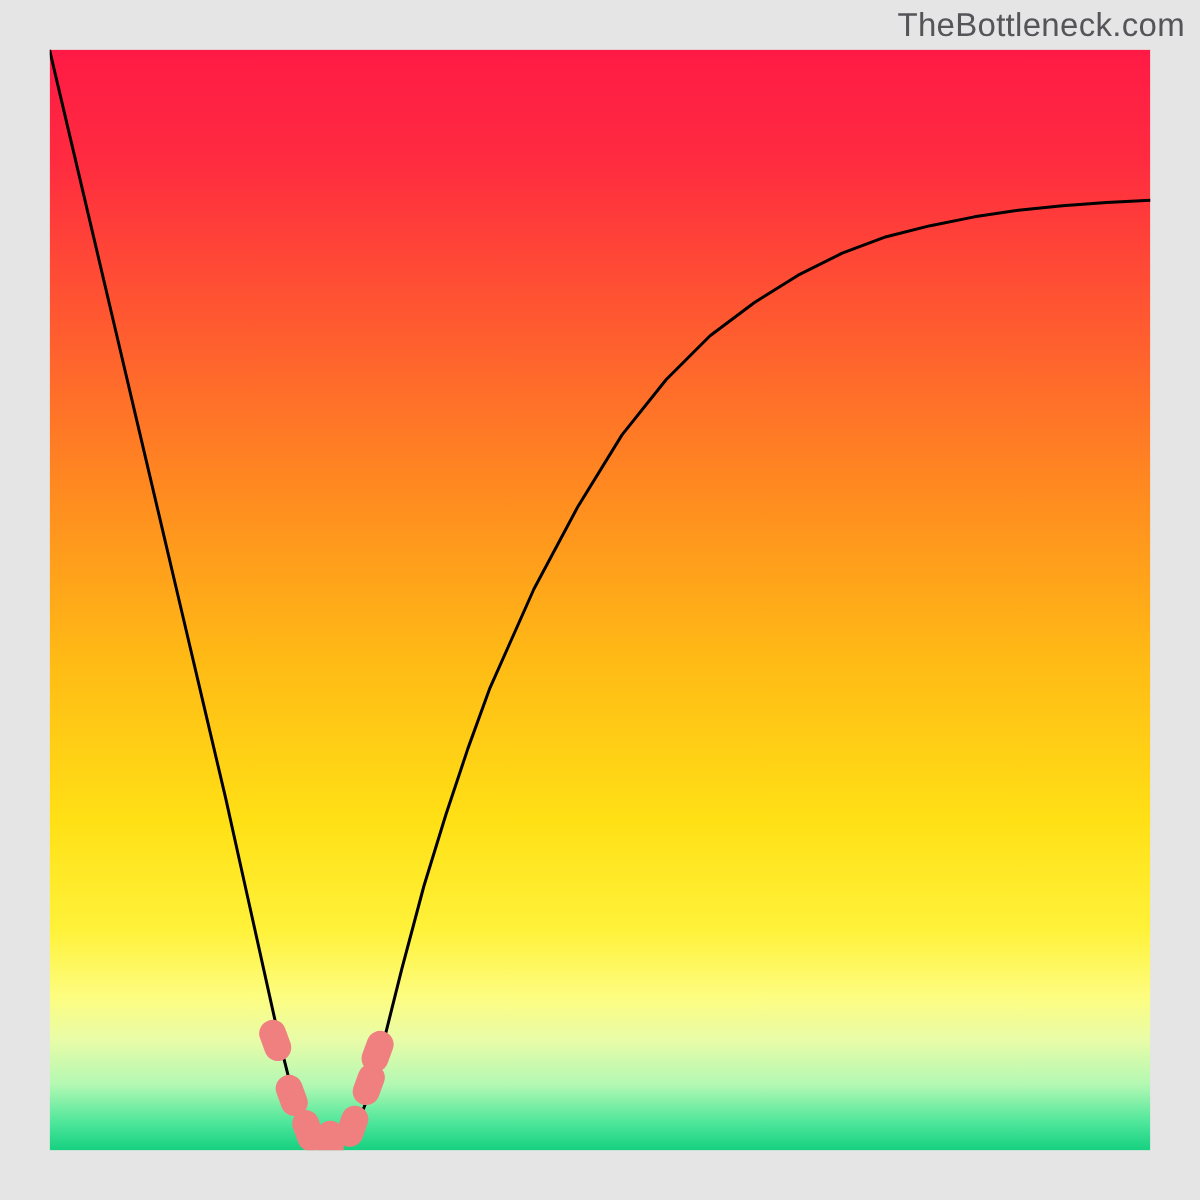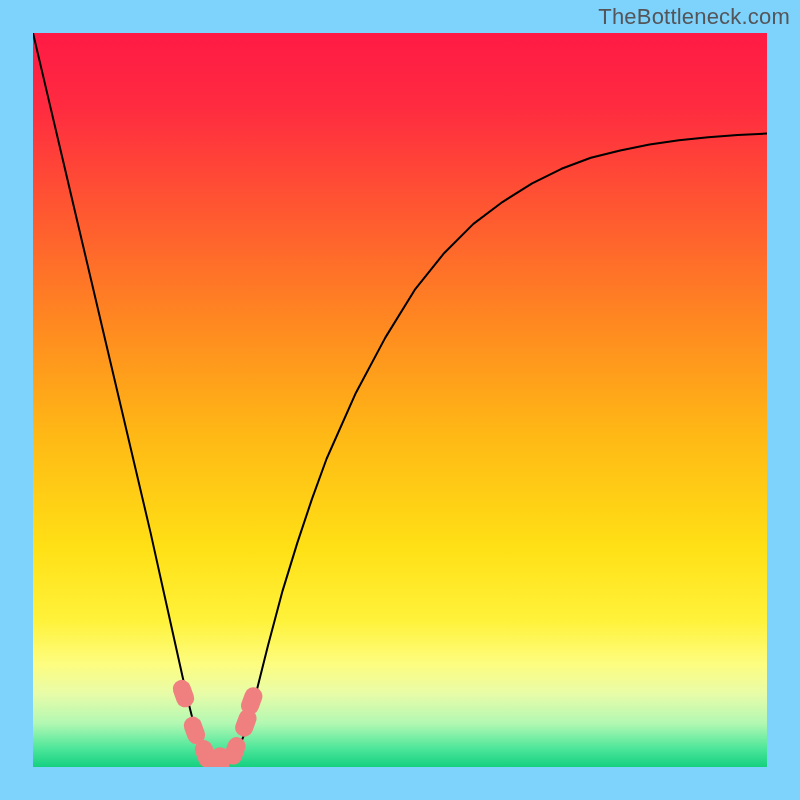--- a/index.html
+++ b/index.html
@@ -7,21 +7,21 @@
     padding: 0;
     width: 800px;
     height: 800px;
     overflow: hidden;
     background: #000;
     font-family: Arial, Helvetica, sans-serif;
   }
   .frame {
     position: absolute;
     inset: 0;
-    background: #7dd3fc;
+    background: #e5e5e5;
   }
   .plot {
     position: absolute;
     left: 33px;
     top: 33px;
     width: 734px;
     height: 734px;
     overflow: hidden;
   }
   .attribution {

